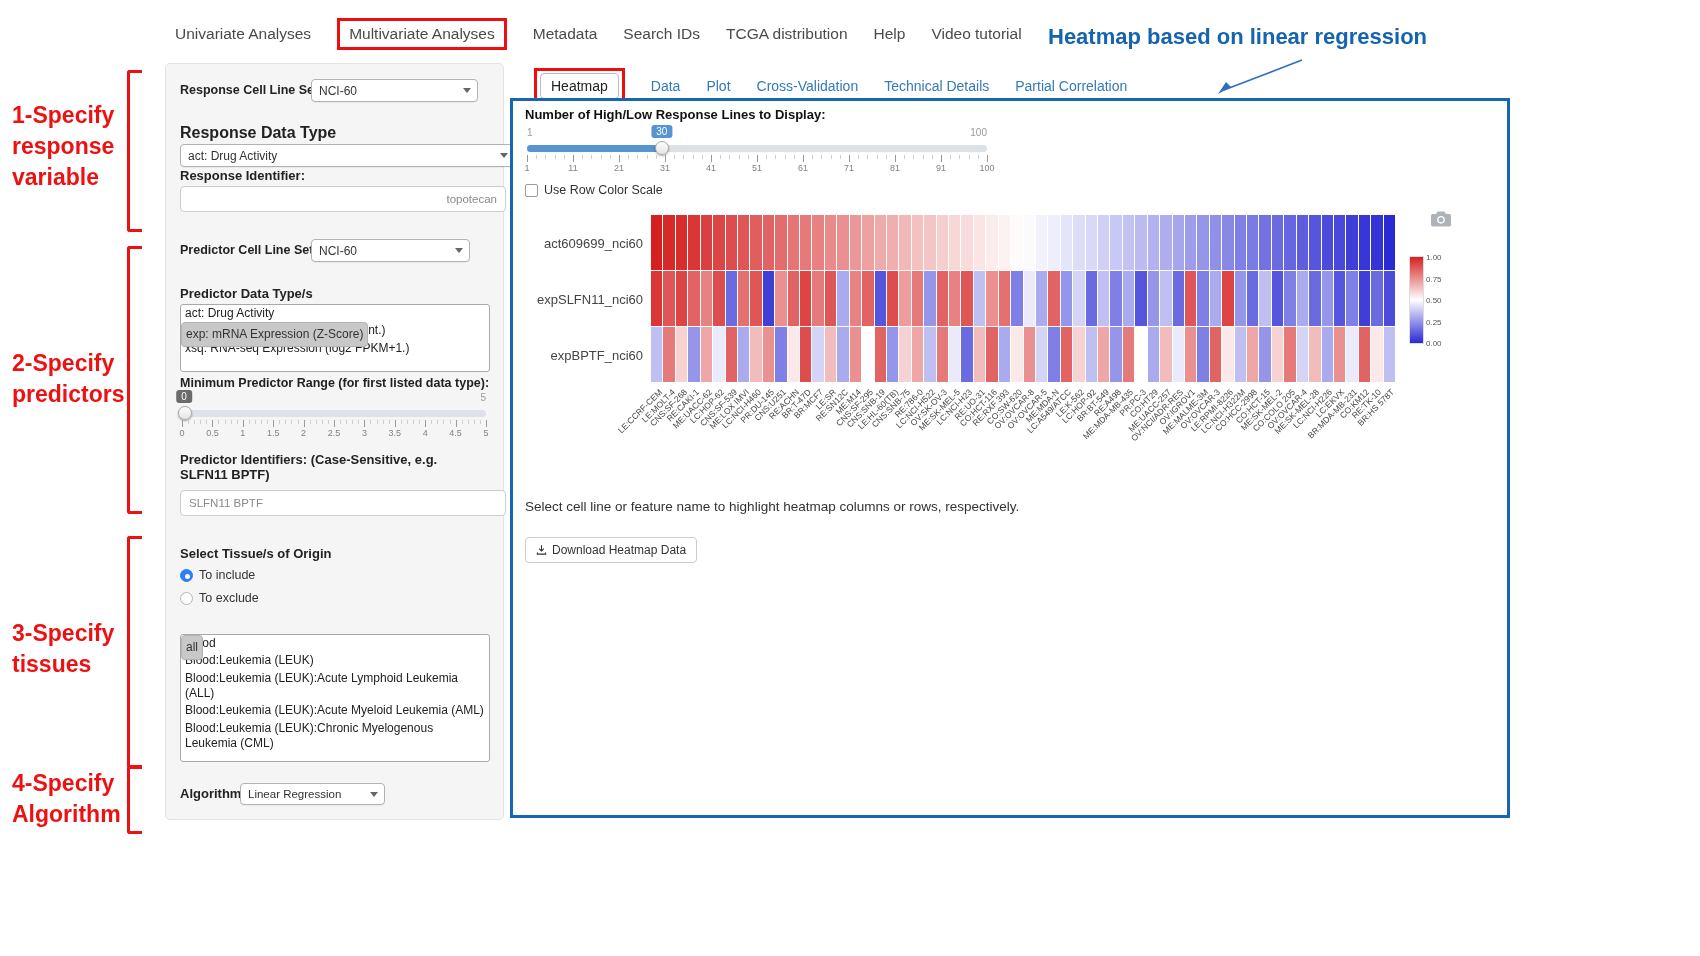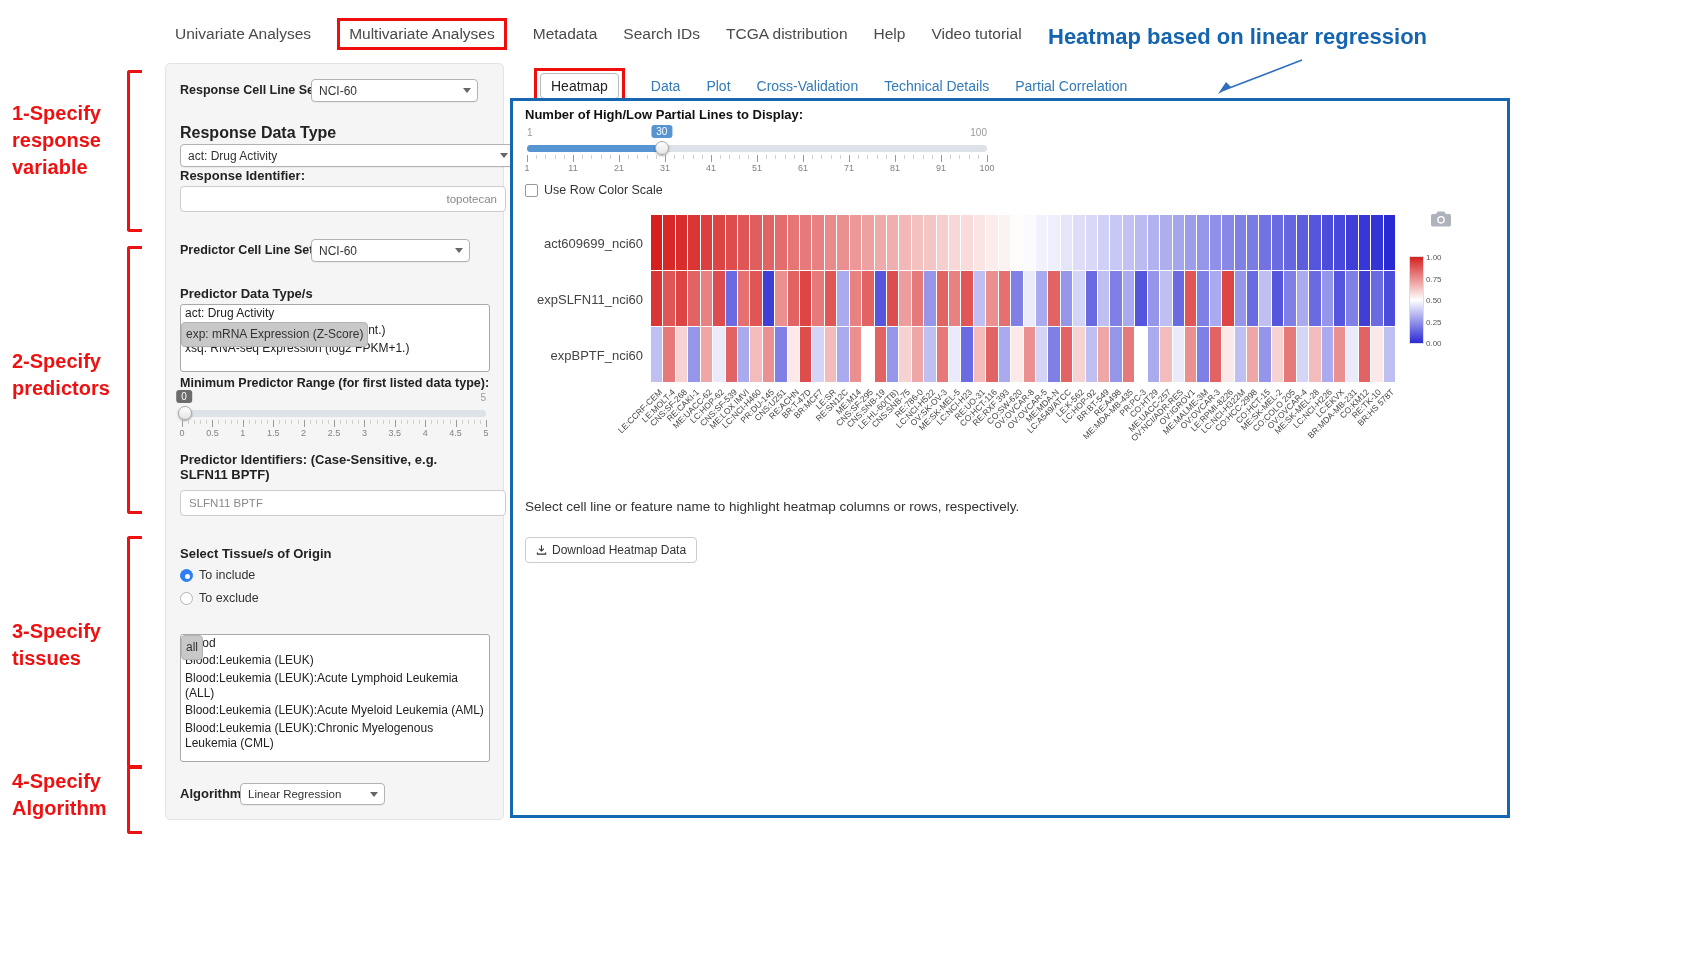--- a/index.html
+++ b/index.html
@@ -6,21 +6,21 @@
   #screen{position:relative;width:1700px;height:956px;background:#fff;overflow:hidden;
           font-family:"Liberation Sans","DejaVu Sans",sans-serif;color:#333;}
   
   #top-nav{position:absolute;left:175px;top:18px;display:flex;align-items:center;gap:26px;}
   .nav-item{font-size:15.5px;color:#4a4a4a;white-space:nowrap;cursor:pointer;padding:5px 0;}
   .nav-item.nav-boxed{border:3px solid #ee0e0e;padding:4px 9px;}
   
   #hm-heading{position:absolute;left:1048px;top:24px;font-size:22px;font-weight:bold;color:#1464b0;white-space:nowrap;}
   #arrow-svg{position:absolute;left:1198px;top:54px;}
   
-  .red-note{position:absolute;color:#ee1111;font-weight:bold;font-size:20px;line-height:1.35;width:110px;}
+  .red-note{position:absolute;color:#ee1111;font-weight:bold;font-size:23px;line-height:1.35;width:110px;}
   .bracket{position:absolute;width:12px;border-left:3px solid #ee1111;border-top:3px solid #ee1111;border-bottom:3px solid #ee1111;border-radius:3px 0 0 3px;}
   
   #sidebar{position:absolute;left:165px;top:63px;width:337px;height:755px;background:#f5f5f5;border:1px solid #e3e3e3;border-radius:5px;}
   .sb{position:absolute;}
   .blabel{font-weight:bold;font-size:12.5px;color:#222;white-space:nowrap;}
   .blabel.wrap{white-space:normal;}
   .sel{position:absolute;background:#fff;border:1px solid #b3b3b3;border-radius:4px;height:21px;
        display:flex;align-items:center;padding:0 18px 0 7px;font-size:12px;color:#333;cursor:pointer;box-shadow:0 1px 1px rgba(0,0,0,.05);}
   .sel .caret{position:absolute;right:6px;top:8px;width:0;height:0;border-left:4px solid transparent;border-right:4px solid transparent;border-top:5px solid #666;}
   .tinput{position:absolute;background:#fff;border:1px solid #ccc;border-radius:4px;height:24px;display:flex;align-items:center;
@@ -239,21 +239,21 @@
         <div class="tab active">Heatmap</div>
       </div>
       <div class="tab link">Data</div>
       <div class="tab link">Plot</div>
       <div class="tab link">Cross-Validation</div>
       <div class="tab link">Technical Details</div>
       <div class="tab link">Partial Correlation</div>
     </div>
 
   <div id="main-box">
-    <div class="mb" id="hm-slider-label">Number of High/Low Partial Lines to Display:</div>
+    <div class="mb" id="hm-slider-label">Number of High/Low Response Lines to Display:</div>
 
     <div class="mb slider" style="left:14px;top:24px;width:460px;height:56px;">
       <div class="minmax" style="left:0;top:2px;">1</div>
       <div class="minmax" style="right:0;top:2px;">100</div>
       <div class="bubble" style="left:29.3%;top:0;background:#5694d2;">30</div>
       <div class="track" style="top:20px;"></div>
       <div class="fill" style="top:20px;left:0;width:29.3%;"></div>
       <div class="handle" style="left:calc(29.3% - 7px);top:16px;"></div>
       <div class="gridarea" id="lines-grid" style="top:30px;">
           <div class="tick major" style="left: 0%;"></div>

